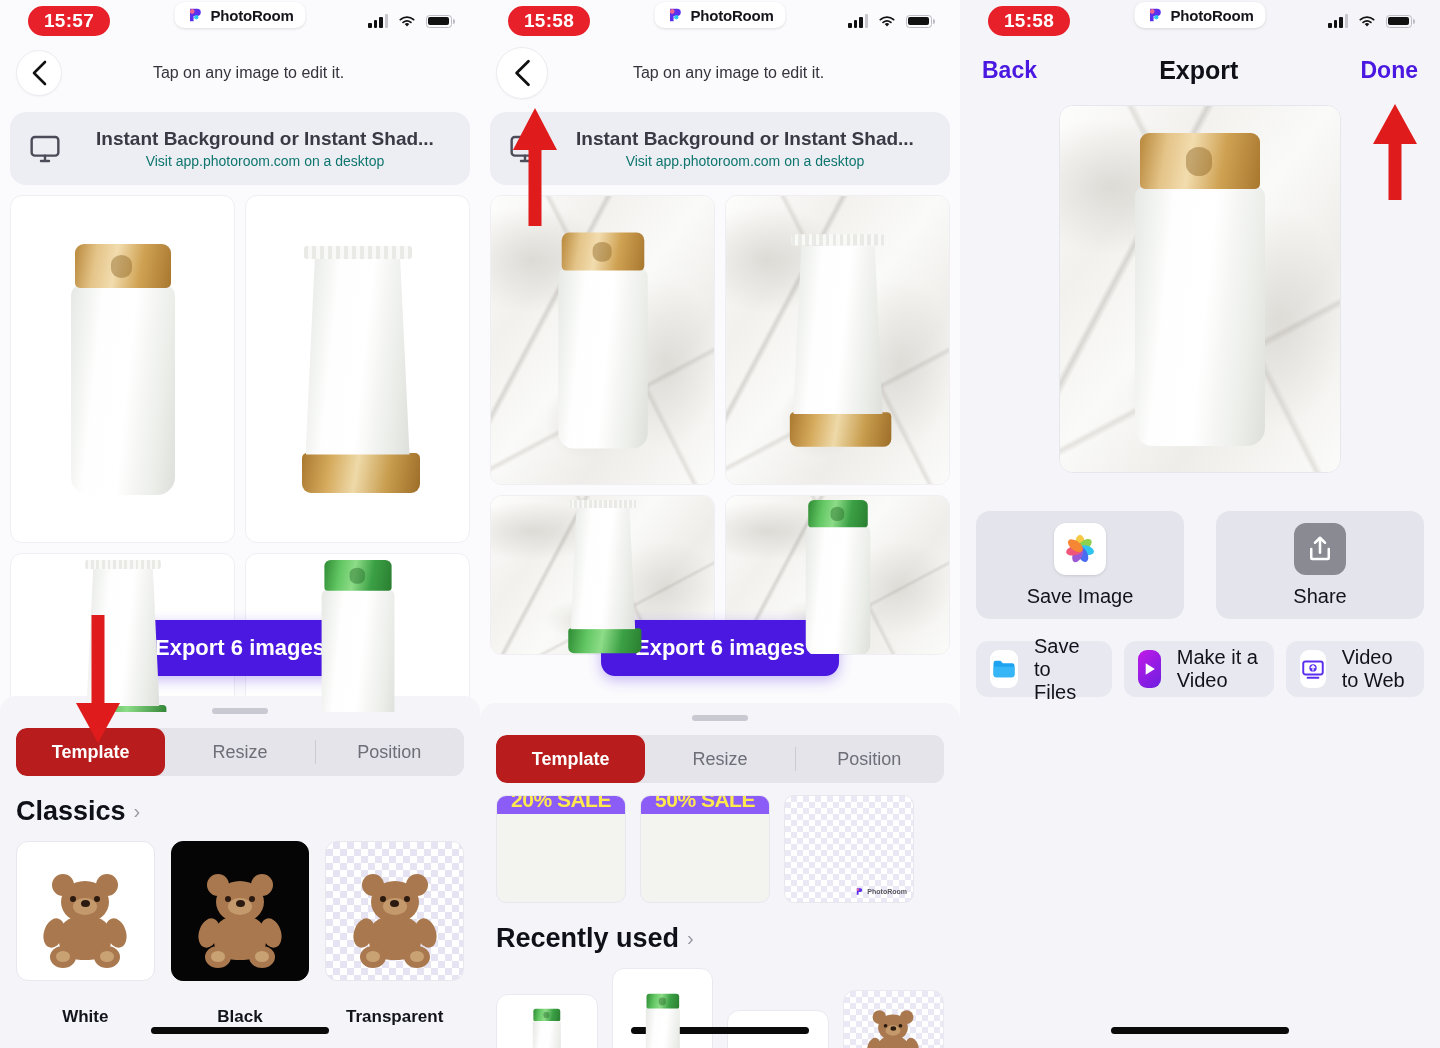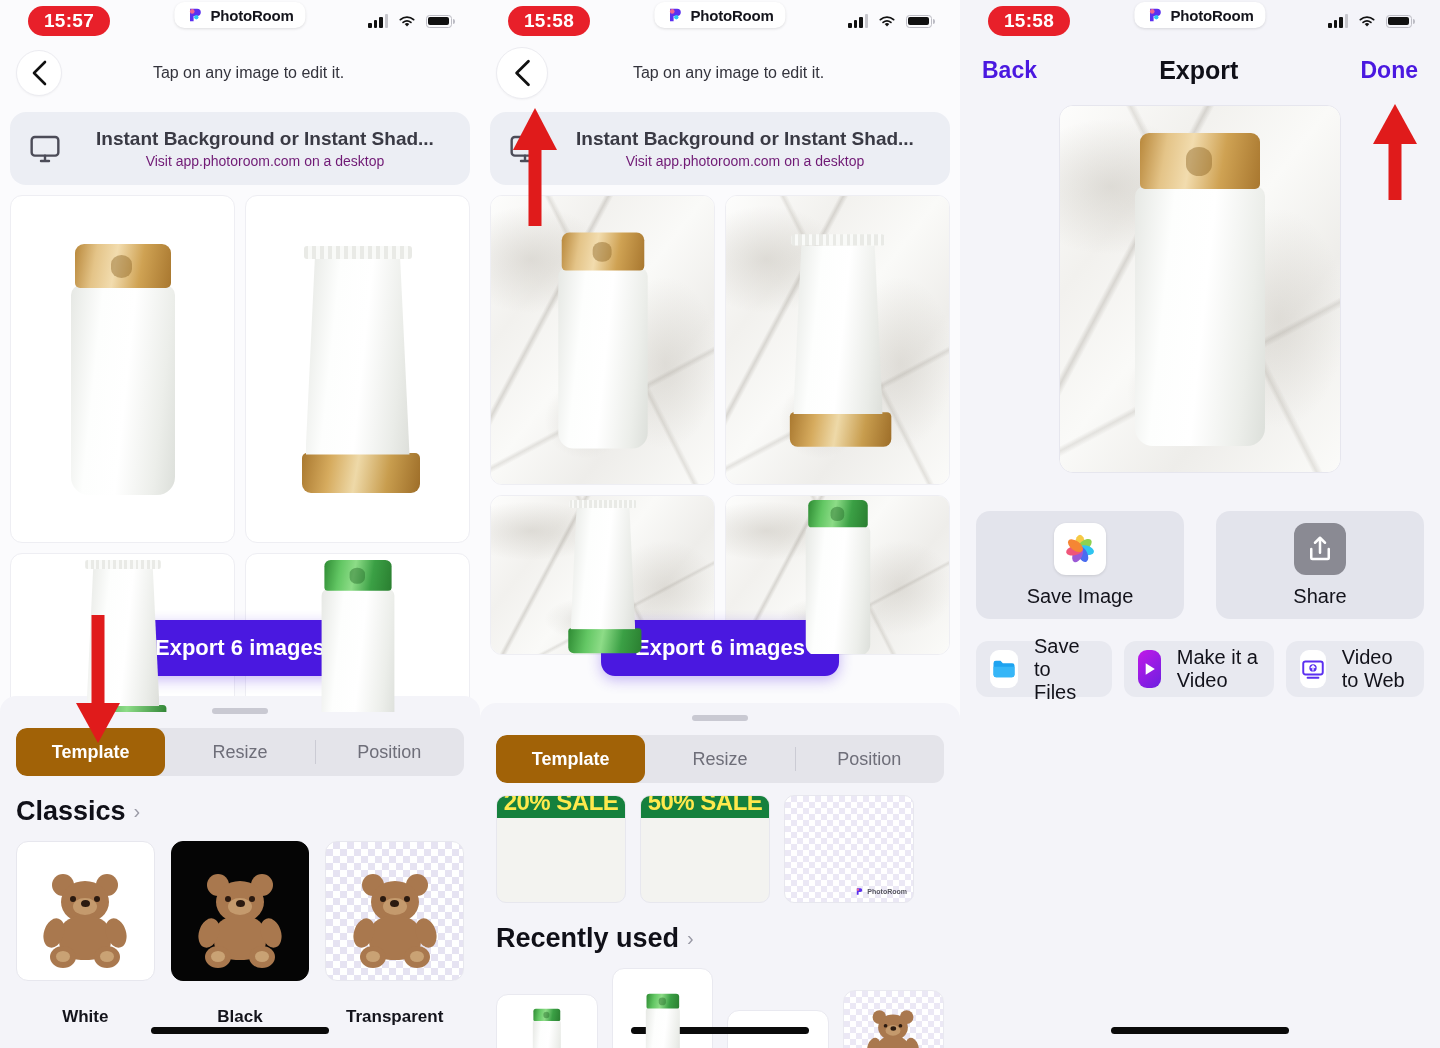--- a/index.html
+++ b/index.html
@@ -54,21 +54,21 @@
     font-size: 16px; color: #33333c; pointer-events: none; margin-left: 17px;
   }
 
   
   .banner {
     margin: 8px 10px 0; background: #eceef4; border-radius: 16px;
     padding: 16px 18px; display: flex; align-items: center; gap: 16px;
   }
   .banner-txt { flex: 1; text-align: center; }
   .banner-t1 { font-size: 19px; font-weight: bold; color: #3a3a44; white-space: nowrap; overflow: hidden; text-overflow: ellipsis; }
-  .banner-t2 { font-size: 14px; color: #701a75; margin-top: 3px; }
+  .banner-t2 { font-size: 14px; color: #0f766e; margin-top: 3px; }
 
   
   .grid { display: grid; grid-template-columns: 1fr 1fr; gap: 10px; padding: 10px; }
   .card {
     background: #fff; border: 1px solid #eeeef3; border-radius: 12px;
     height: 348px; position: relative; overflow: hidden;
     display: flex; align-items: center; justify-content: center;
   }
   .card.short { height: 160px; align-items: flex-start; }
   .card.marble { height: 290px; }
@@ -138,21 +138,21 @@
   }
   .handle { width: 56px; height: 6px; border-radius: 3px; background: #c9c9d2; margin: 4px auto 14px; }
   .segmented {
     display: flex; background: #e4e4ea; border-radius: 11px; margin: 0 16px; height: 48px; padding: 0;
     position: relative; overflow: hidden;
   }
   .seg {
     flex: 1; display: flex; align-items: center; justify-content: center;
     font-size: 18px; color: #6e6e79; position: relative;
   }
-  .seg.active { background: #a16207; color: #fff; font-weight: bold; border-radius: 11px; }
+  .seg.active { background: #b91c1c; color: #fff; font-weight: bold; border-radius: 11px; }
   .seg.divider::before {
     content:""; position:absolute; left:0; top:12px; bottom:12px; width:1px; background:#cbcbd4;
   }
   .sect-head {
     display: flex; align-items: center; gap: 8px; padding: 20px 16px 14px;
     font-size: 27px; font-weight: bold; color: #101018;
   }
   .chev { font-size: 20px; color: #9a9aa6; font-weight: normal; }
   .tpl-row { display: flex; gap: 16px; padding: 0 16px; }
   .tpl { width: 140px; }
@@ -187,21 +187,21 @@
   .bear .pad-l { width: 14px; height: 11px; left: 17px; top: 79px; background: #c9a274; }
   .bear .pad-r { width: 14px; height: 11px; right: 17px; top: 79px; background: #c9a274; }
 
   
   .sale-row { display: flex; gap: 14px; padding: 0 16px; }
   .sale-card {
     width: 130px; height: 108px; border-radius: 10px; border: 1px solid #e7e7ee;
     overflow: hidden; background: #f3f3f0; position: relative;
   }
   .sale-band {
-    background: #15803d; color: #ffe94d; font-size: 24px; font-weight: bold;
+    background: #8b5cf6; color: #ffe94d; font-size: 21px; font-weight: bold;
     text-align: center; padding: 2px 0; letter-spacing: -.5px; margin-top: -10px;
   }
   .sale-card.trans {
     background-image:
       linear-gradient(45deg,#ebe8f5 25%,transparent 25%,transparent 75%,#ebe8f5 75%),
       linear-gradient(45deg,#ebe8f5 25%,transparent 25%,transparent 75%,#ebe8f5 75%);
     background-size: 12px 12px; background-position: 0 0, 6px 6px; background-color: #fff;
   }
   .mini-logo {
     position: absolute; right: 6px; bottom: 6px; display: flex; align-items: center; gap: 3px;

